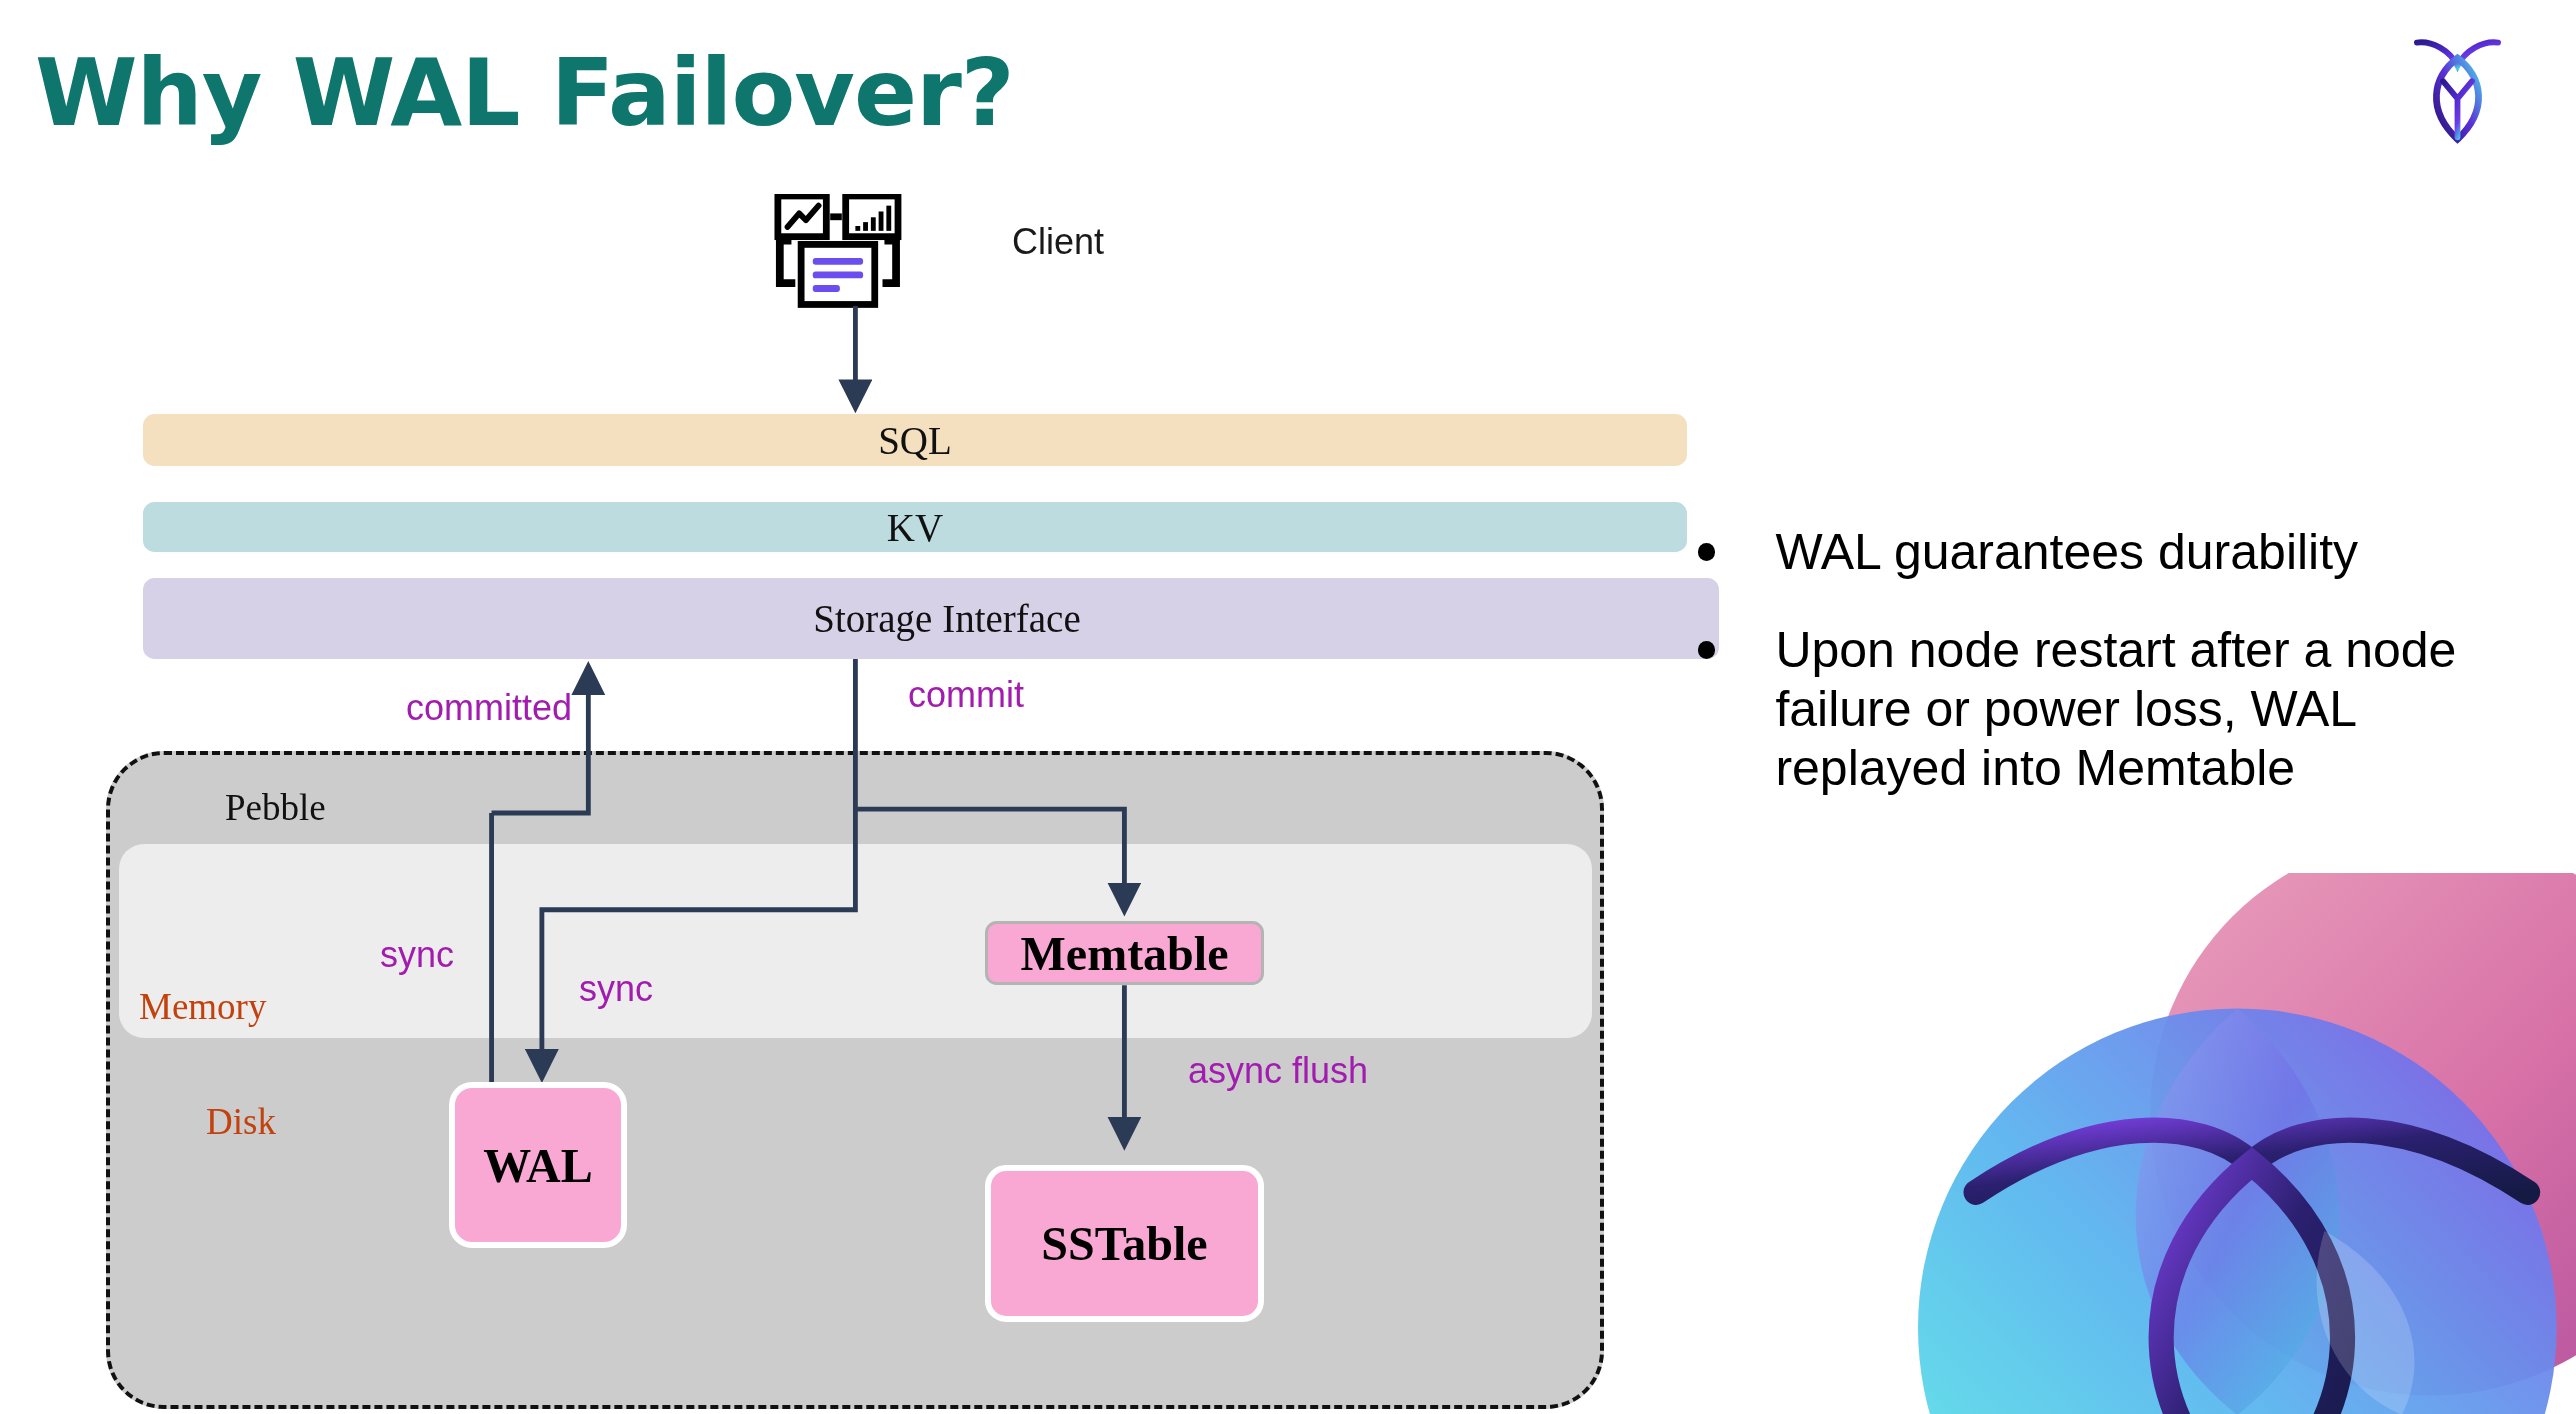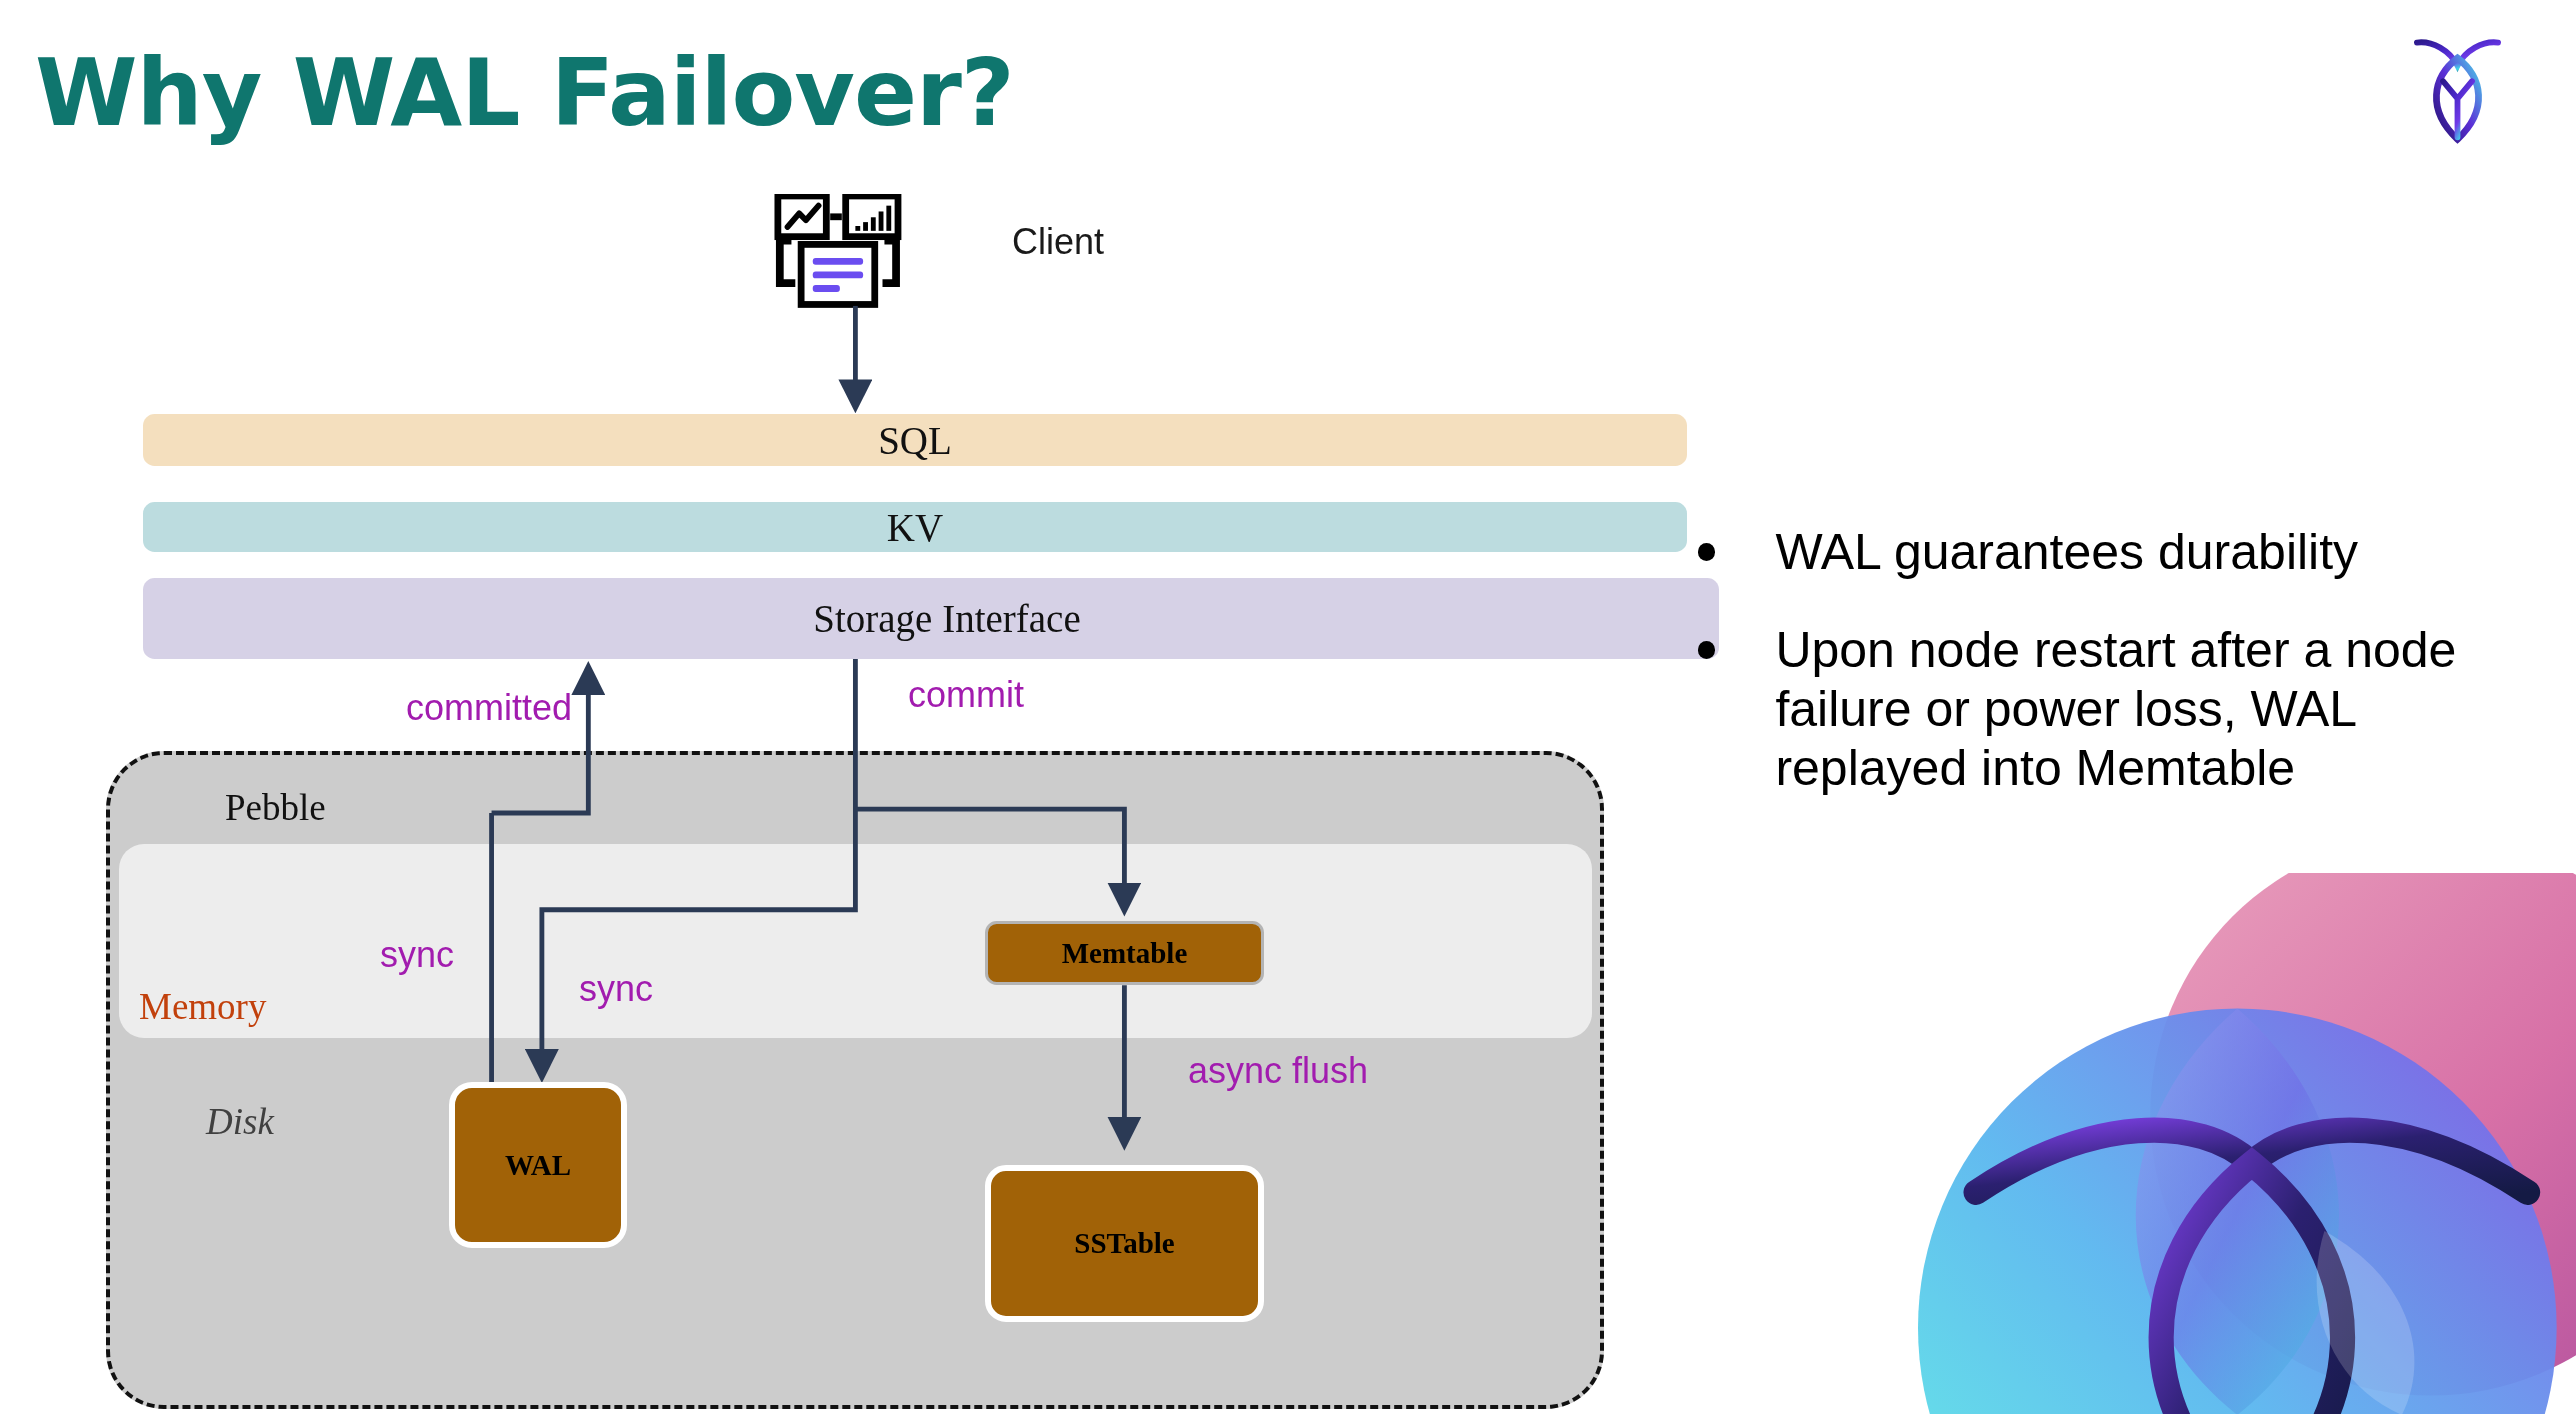--- a/index.html
+++ b/index.html
@@ -133,34 +133,33 @@
     font-family: Liberation Serif, serif;
     font-size: 37px;
     color: #c2410c;
   }
   .disk-label {
     position: absolute;
     left: 206px;
     top: 1100px;
     font-family: "Liberation Serif", serif;
     font-size: 37px;
-    color: #404040;
-    font-style: italic;
+    color: #c2410c;
   }
 
   
   .node-box {
     position: absolute;
-    background: #a16207;
+    background: #f9a8d4;
     display: flex;
     align-items: center;
     justify-content: center;
     font-family: "Liberation Serif", serif;
     font-weight: 700;
-    font-size: 29px;
+    font-size: 48px;
     color: #000000;
     box-sizing: border-box;
   }
   .node-memtable {
     left: 985px; top: 921px; width: 279px; height: 64px;
     border: 3.9px solid #b4b4b4;
     border-radius: 11.6px;
   }
   .node-wal {
     left: 449px; top: 1082px; width: 178px; height: 166px;

